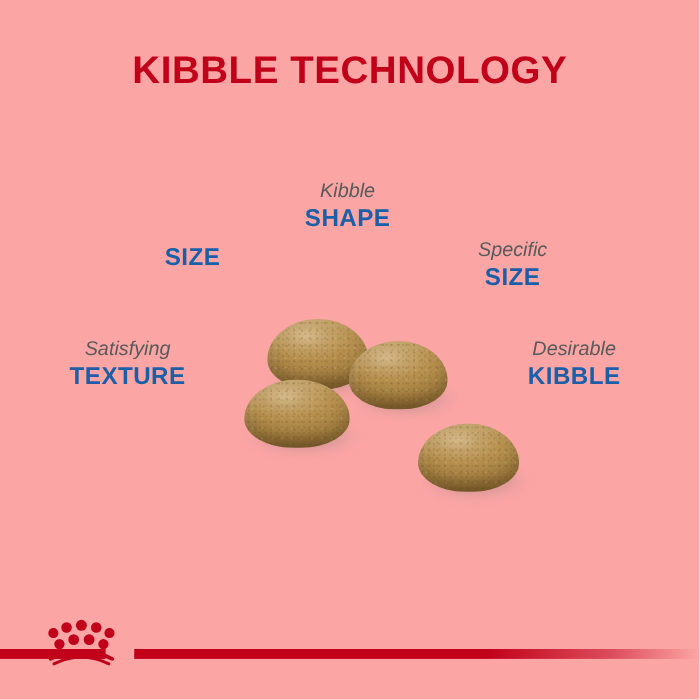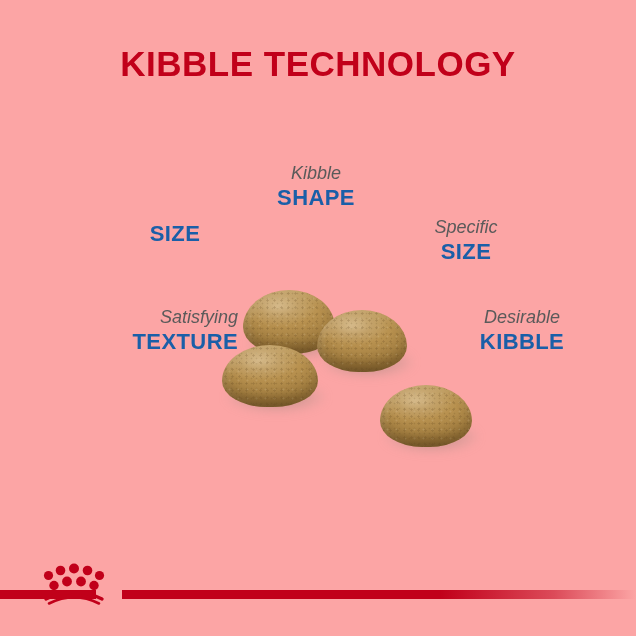--- a/index.html
+++ b/index.html
@@ -57,21 +57,21 @@
     font-weight: bold;
     font-size: 22px;
     color: #1a5fa8;
     letter-spacing: 0.4px;
   }
 
   
   #feat-shape   { left: 216px; top: 164px; width: 200px; }
   #feat-aroma   { left:  75px; top: 218px; width: 200px; }
   #feat-size    { left: 366px; top: 218px; width: 200px; }
-  #feat-texture { left:  30px; top: 308px; width: 208px; text-align: right; }
+  #feat-texture { left:  12px; top: 308px; width: 208px; }
   #feat-flavors { left: 418px; top: 308px; width: 208px; }
 
   
   #kibble-group {
     position: absolute;
     left: 0;
     top: 0;
     width: 636px;
     height: 636px;
     pointer-events: none;

